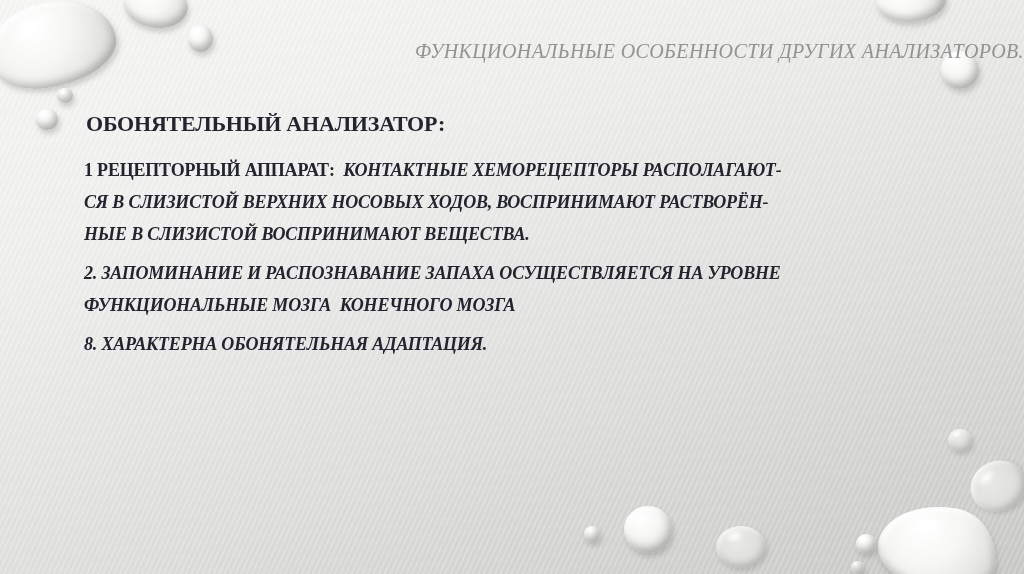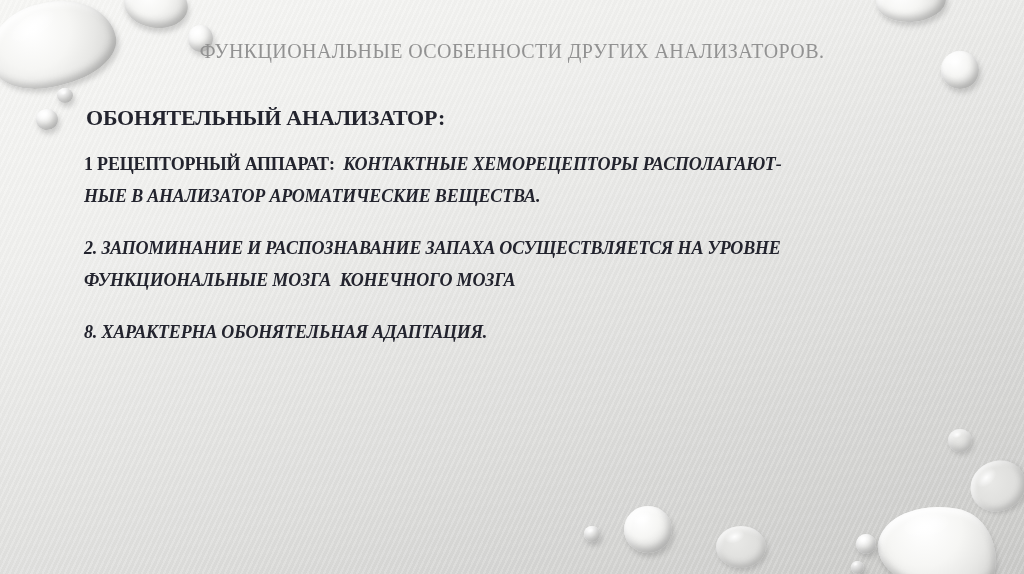--- a/index.html
+++ b/index.html
@@ -49,41 +49,42 @@
     box-shadow:
       inset -2px -4px 6px rgba(110,110,110,0.32),
       inset 2px 3px 5px rgba(255,255,255,0.8),
       2px 3px 4px rgba(95,95,95,0.22);
   }
   .title {
     position: absolute;
     top: 40px;
     left: 0;
     right: 0;
-    text-align: center;
+    text-align: right;
+    font-style: italic;
     font-size: 20px;
     letter-spacing: 0.4px;
     color: #929292;
   }
   .content {
     position: absolute;
     left: 84px;
     top: 92px;
     width: 880px;
     color: #23242e;
   }
   .heading {
     font-weight: bold;
     font-size: 22px;
     line-height: 32px;
     letter-spacing: -0.2px;
-    margin: 10px 0 14px 2px;
+    margin: 16px 0 14px 2px;
   }
   .para { margin: 0; }
-  .para + .para { margin-top: 20px; }
+  .para + .para { margin-top: 7px; }
   .line {
     font-weight: bold;
     font-size: 18px;
     line-height: 32px;
     letter-spacing: -0.2px;
     white-space: pre-wrap;
   }
   .seg-roman { font-style: normal; }
   .seg-italic { font-style: italic; }
 </style>
@@ -108,21 +109,22 @@
   <div class="bubble" style="left:856px; top:534px; width:20px; height:20px;"></div>
   <div class="bubble" style="left:851px; top:561px; width:13px; height:13px;"></div>
 
   <div class="title">ФУНКЦИОНАЛЬНЫЕ ОСОБЕННОСТИ ДРУГИХ АНАЛИЗАТОРОВ.</div>
 
   <div class="content">
     <div class="heading">ОБОНЯТЕЛЬНЫЙ АНАЛИЗАТОР:</div>
     <div id="paragraphs">
         <div class="para">
           <div class="line"><span class="seg-roman">1 РЕЦЕПТОРНЫЙ АППАРАТ:  </span><span class="seg-italic">КОНТАКТНЫЕ ХЕМОРЕЦЕПТОРЫ РАСПОЛАГАЮТ-</span></div>
-          <div class="line"><span class="seg-italic">НЫЕ В АНАЛИЗАТОР АРОМАТИЧЕСКИЕ ВЕЩЕСТВА.</span></div>
+          <div class="line"><span class="seg-italic">СЯ В СЛИЗИСТОЙ ВЕРХНИХ НОСОВЫХ ХОДОВ, ВОСПРИНИМАЮТ РАСТВОРЁН-</span></div>
+          <div class="line"><span class="seg-italic">НЫЕ В СЛИЗИСТОЙ ВОСПРИНИМАЮТ ВЕЩЕСТВА.</span></div>
         </div>
         <div class="para">
           <div class="line"><span class="seg-italic">2. ЗАПОМИНАНИЕ И РАСПОЗНАВАНИЕ ЗАПАХА ОСУЩЕСТВЛЯЕТСЯ НА УРОВНЕ</span></div>
           <div class="line"><span class="seg-italic">ФУНКЦИОНАЛЬНЫЕ МОЗГА  КОНЕЧНОГО МОЗГА</span></div>
         </div>
         <div class="para">
           <div class="line"><span class="seg-italic">8. ХАРАКТЕРНА ОБОНЯТЕЛЬНАЯ АДАПТАЦИЯ.</span></div>
         </div>
       </div>
   </div>

